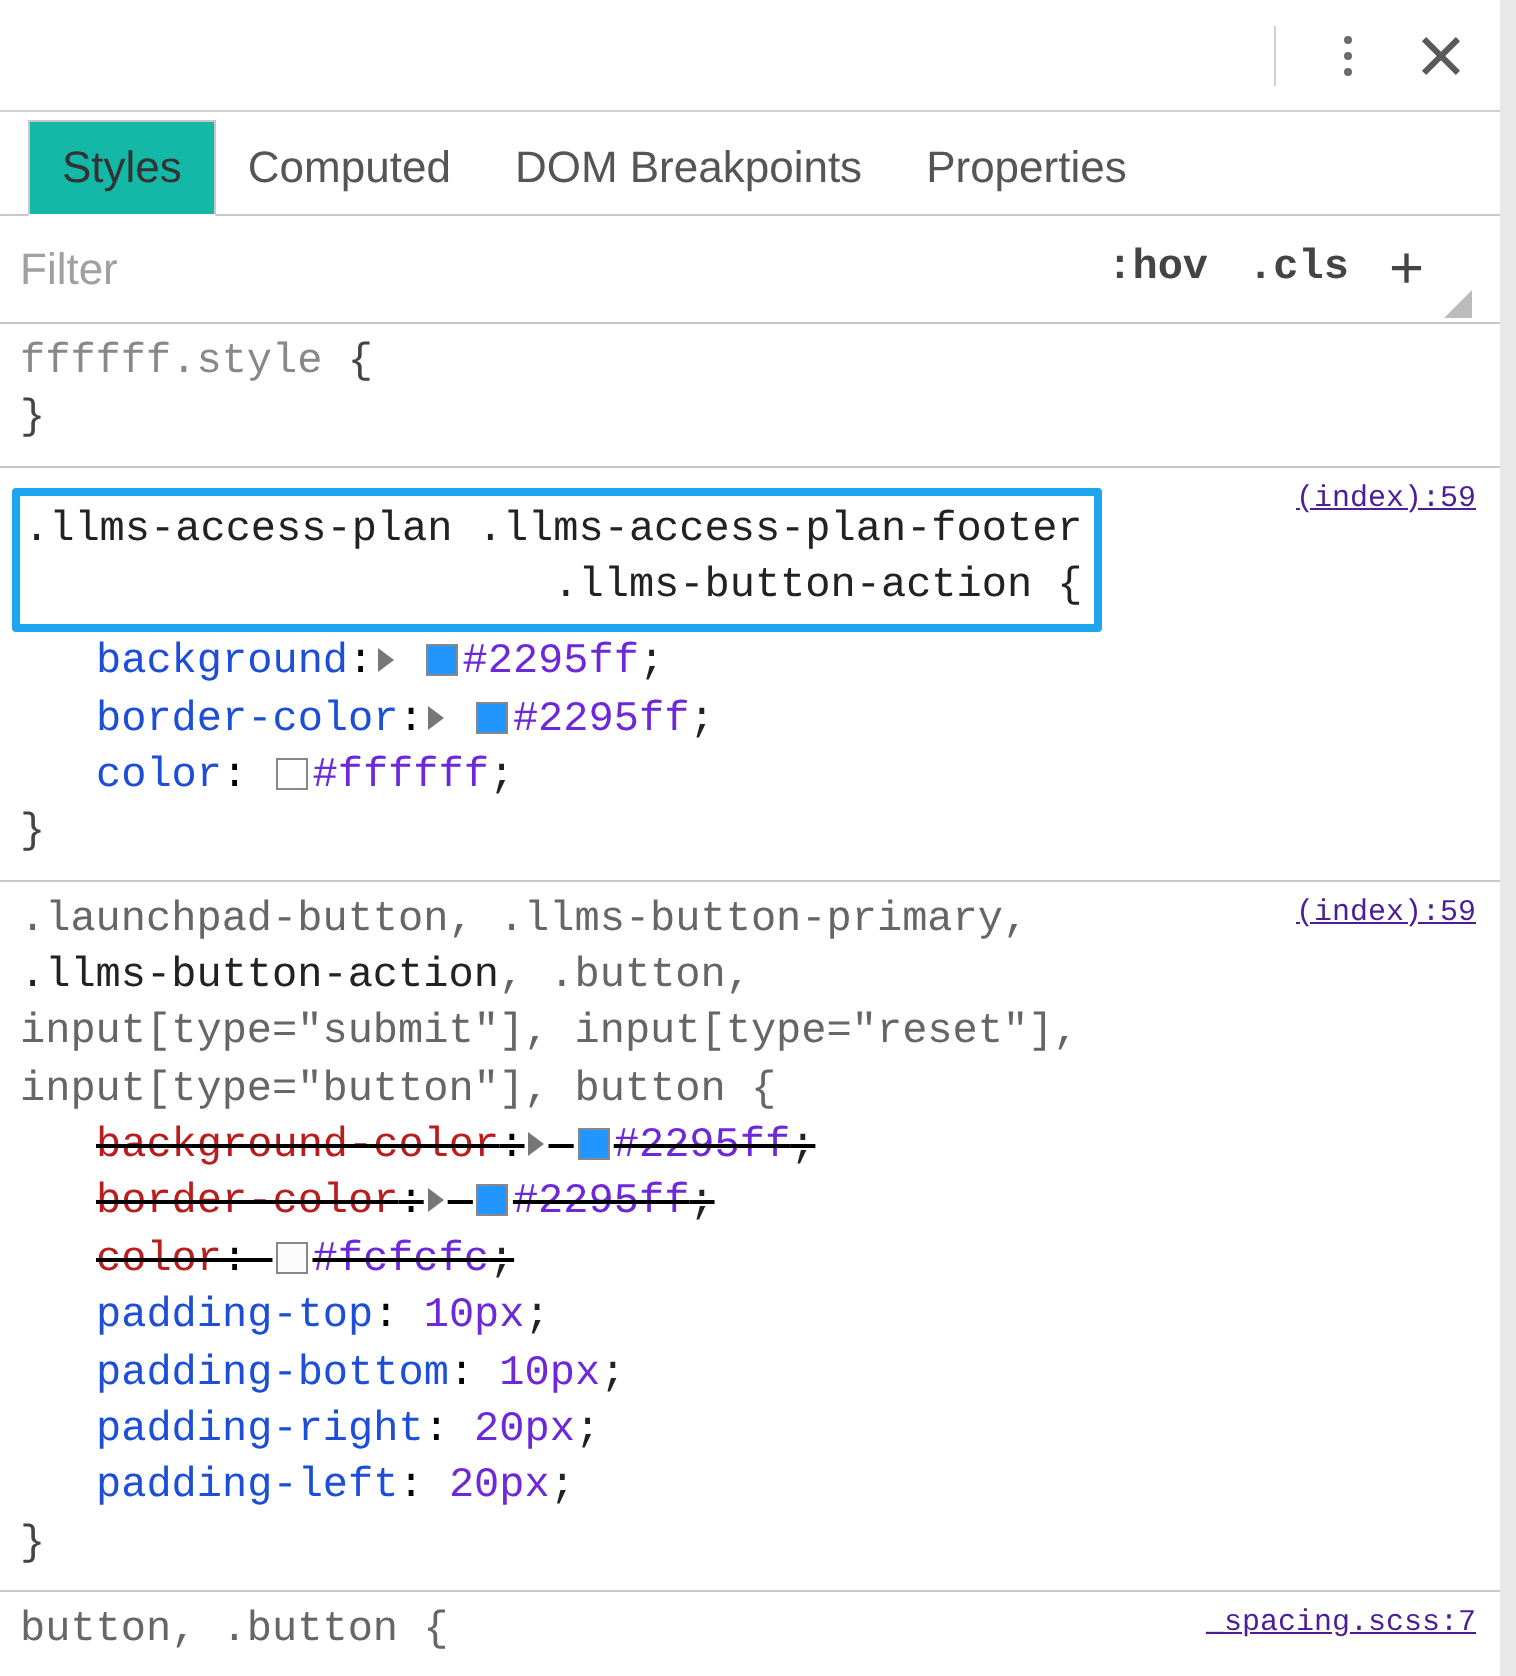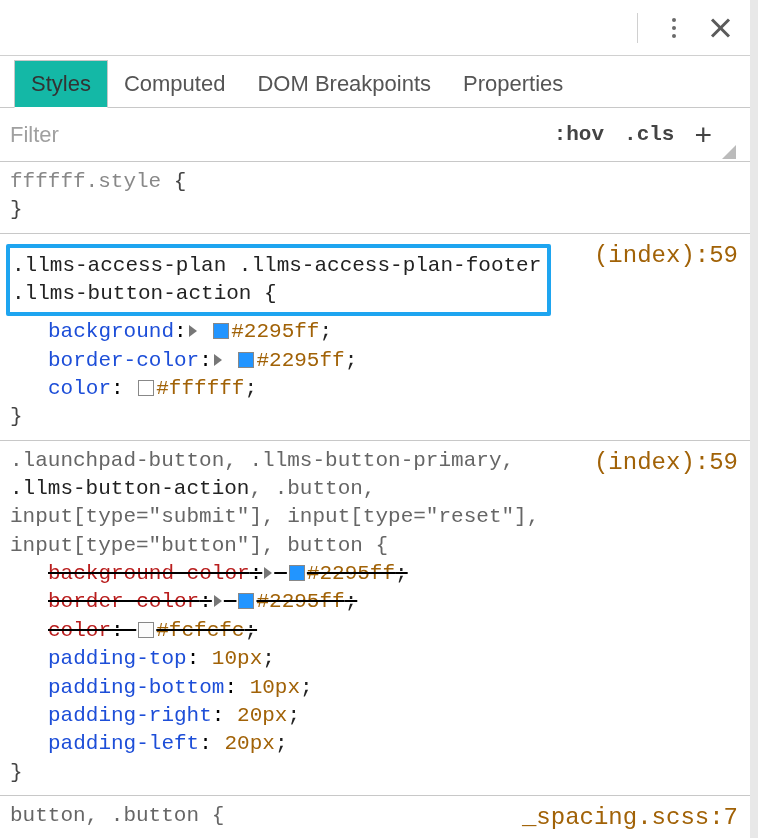--- a/index.html
+++ b/index.html
@@ -134,33 +134,34 @@
   }
   .rule {
     border-bottom: 1px solid #c8c8c8;
     padding: 6px 10px 8px 10px;
     position: relative;
   }
   .source-link {
     position: absolute;
     right: 12px;
     top: 6px;
-    color: #a16207;
-    font-size: 24px;
+    color: #4c1d95;
+    text-decoration: underline;
+    font-size: 15px;
     cursor: pointer;
   }
   .selector { color: #666; }
   .selector .strong { color: #222; font-weight: 500; }
   .brace { color: #444; }
   .decl {
     padding-left: 38px;
     text-indent: -0px;
   }
   .prop { color: #1d4ed8; }
-  .val  { color: #a16207; }
+  .val  { color: #6d28d9; }
   .semi { color: #222; }
   .strike { text-decoration: line-through; }
   .strike .prop { color:#b91d1d; }
   .swatch {
     display: inline-block;
     width: 16px; height: 16px;
     border: 1px solid #888;
     vertical-align: -2px;
     margin: 0 2px 0 2px;
   }
@@ -219,21 +220,21 @@
       <div class="selector">
         <span>ffffff.style</span> <span class="brace">{</span>
       </div>
       <div class="brace">}</div>
     </div>
 
     <div class="rule rule1">
       <a class="source-link">(index):59</a>
       <div class="highlight-box">
         <div class="selector" style="color:#222;">.llms-access-plan .llms-access-plan-footer</div>
-        <div class="selector" style="color:#222;">.llms-button-action {</div>
+        <div class="selector" style="color:#222;text-align:right;">.llms-button-action {</div>
       </div>
       <div class="decl">
         <span class="prop">background</span><span>:</span><span class="tri"></span> <span class="swatch" style="background:#2295ff;"></span><span class="val">#2295ff</span><span class="semi">;</span>
       </div>
       <div class="decl">
         <span class="prop">border-color</span><span>:</span><span class="tri"></span> <span class="swatch" style="background:#2295ff;"></span><span class="val">#2295ff</span><span class="semi">;</span>
       </div>
       <div class="decl">
         <span class="prop">color</span><span>: </span><span class="swatch" style="background:#ffffff;"></span><span class="val">#ffffff</span><span class="semi">;</span>
       </div>

